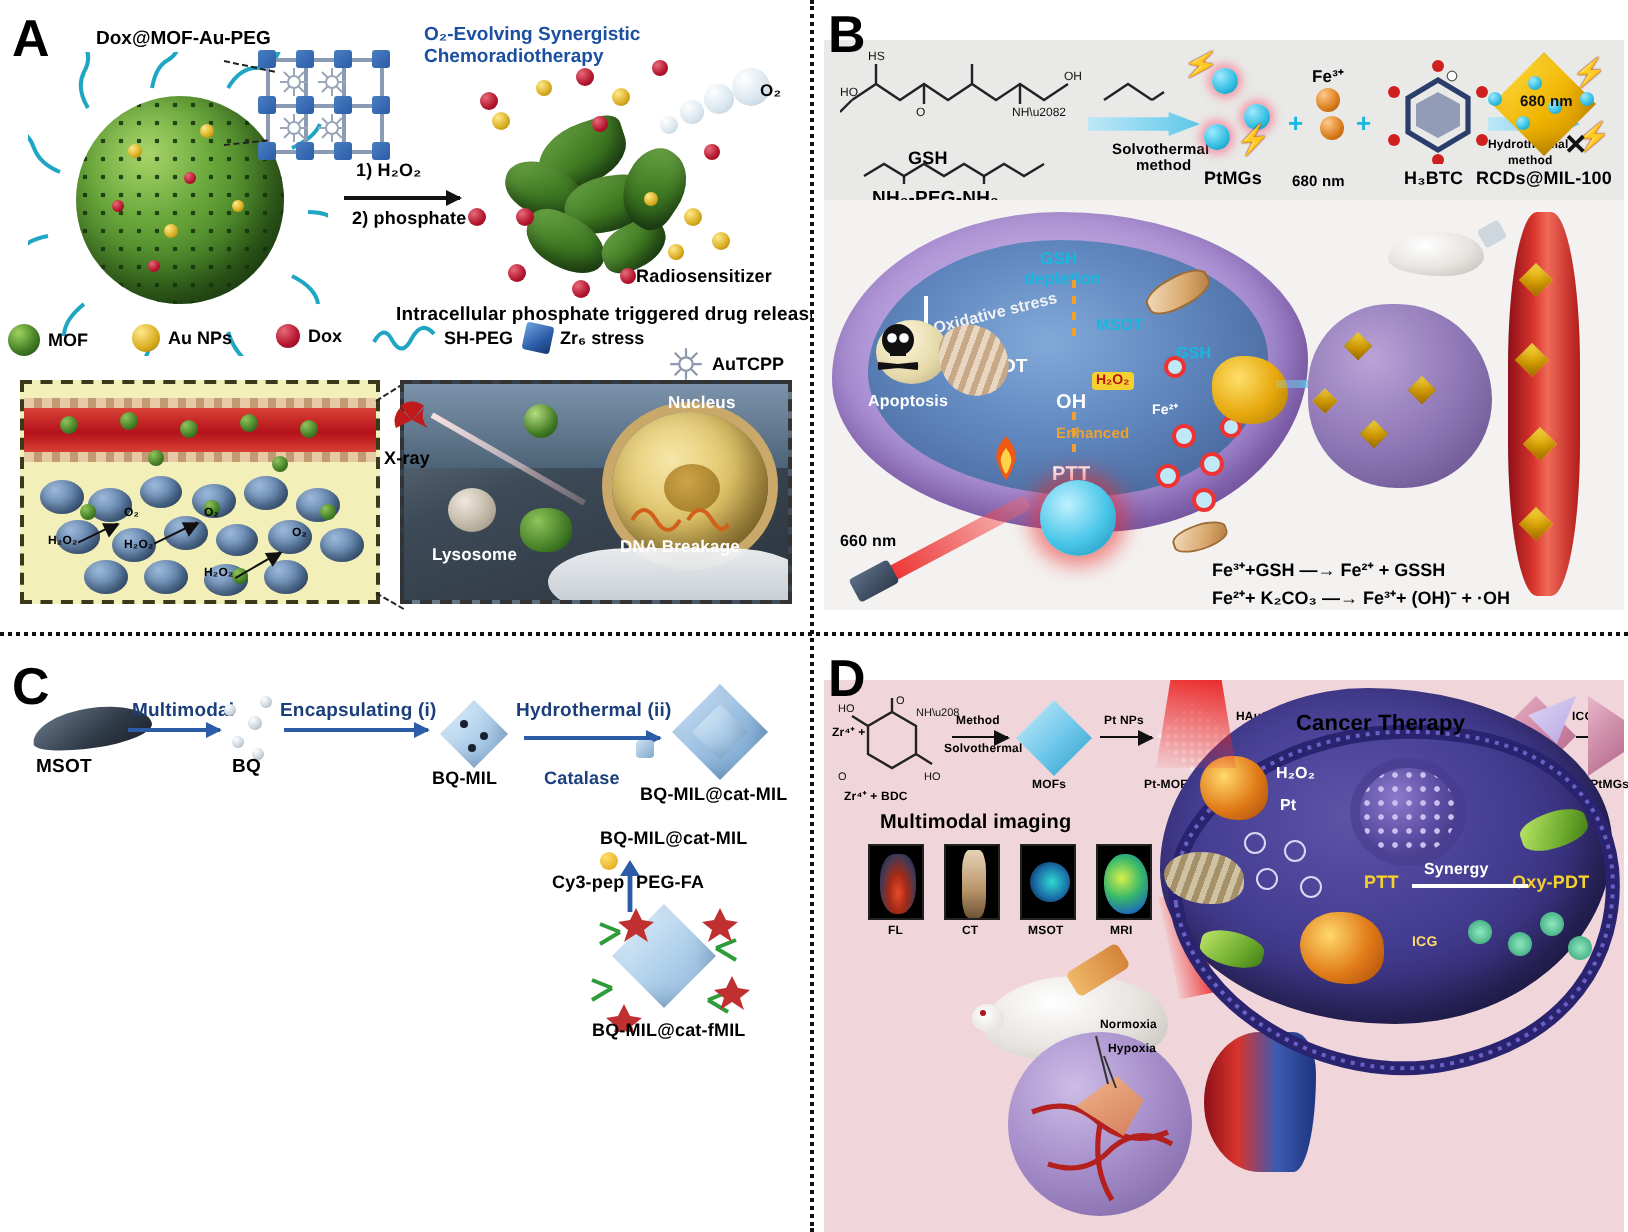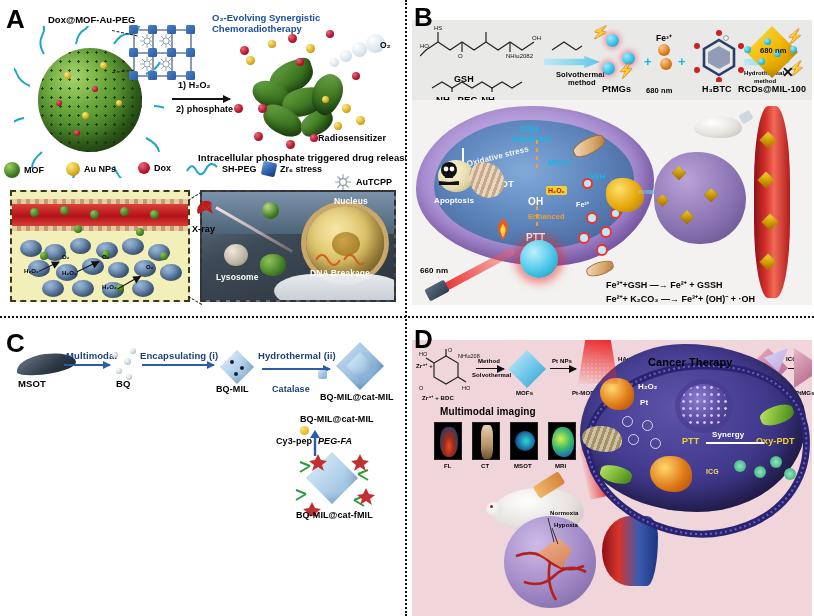--- a/index.html
+++ b/index.html
@@ -675,21 +675,21 @@
     <div class="lbl" style="left:272px; top:64px; font-size:9px; color:#1b3f7a;">Catalase</div>
     <div style="position:absolute;left:318px;top:50px;width:9px;height:9px;border-radius:2px;
          background:linear-gradient(135deg,#cfe2f3,#7fa8cd);"></div>
 
     <div class="oct dark" style="left:336px; top:22px; width:48px; height:48px;"></div>
     <div class="oct" style="left:346px; top:32px; width:28px; height:28px; opacity:.9;"></div>
     <div class="lbl" style="left:320px; top:72px; font-size:9px;">BQ-MIL@cat-MIL</div>
 
     <div class="lbl" style="left:300px; top:94px; font-size:9px;">BQ-MIL@cat-MIL</div>
     <div class="lbl" style="left:276px; top:116px; font-size:9px;">Cy3-pep</div>
-    <div class="lbl" style="left:318px; top:116px; font-size:9px;font-style:italic;">PEG-FA</div>
+    <div class="lbl" style="left:318px; top:116px; font-size:9px;">PEG-FA</div>
     <svg style="position:absolute;left:310px;top:106px;width:10px;height:30px;">
       <path d="M5 30 L5 8" stroke="#2b5ca8" stroke-width="2.4"></path>
       <path d="M0 12 L5 4 L10 12 Z" fill="#2b5ca8"></path>
     </svg>
     <div style="position:absolute;left:300px;top:106px;width:9px;height:9px;border-radius:50%;
          background:radial-gradient(circle at 32% 28%,#ffe06a,#e0a014);"></div>
 
     <div class="oct" style="left:306px; top:132px; width:52px; height:52px;"></div>
     <svg style="position:absolute;left:284px;top:124px;width:96px;height:72px;">
       <g stroke="#2f9c3a" stroke-width="2" fill="none">

